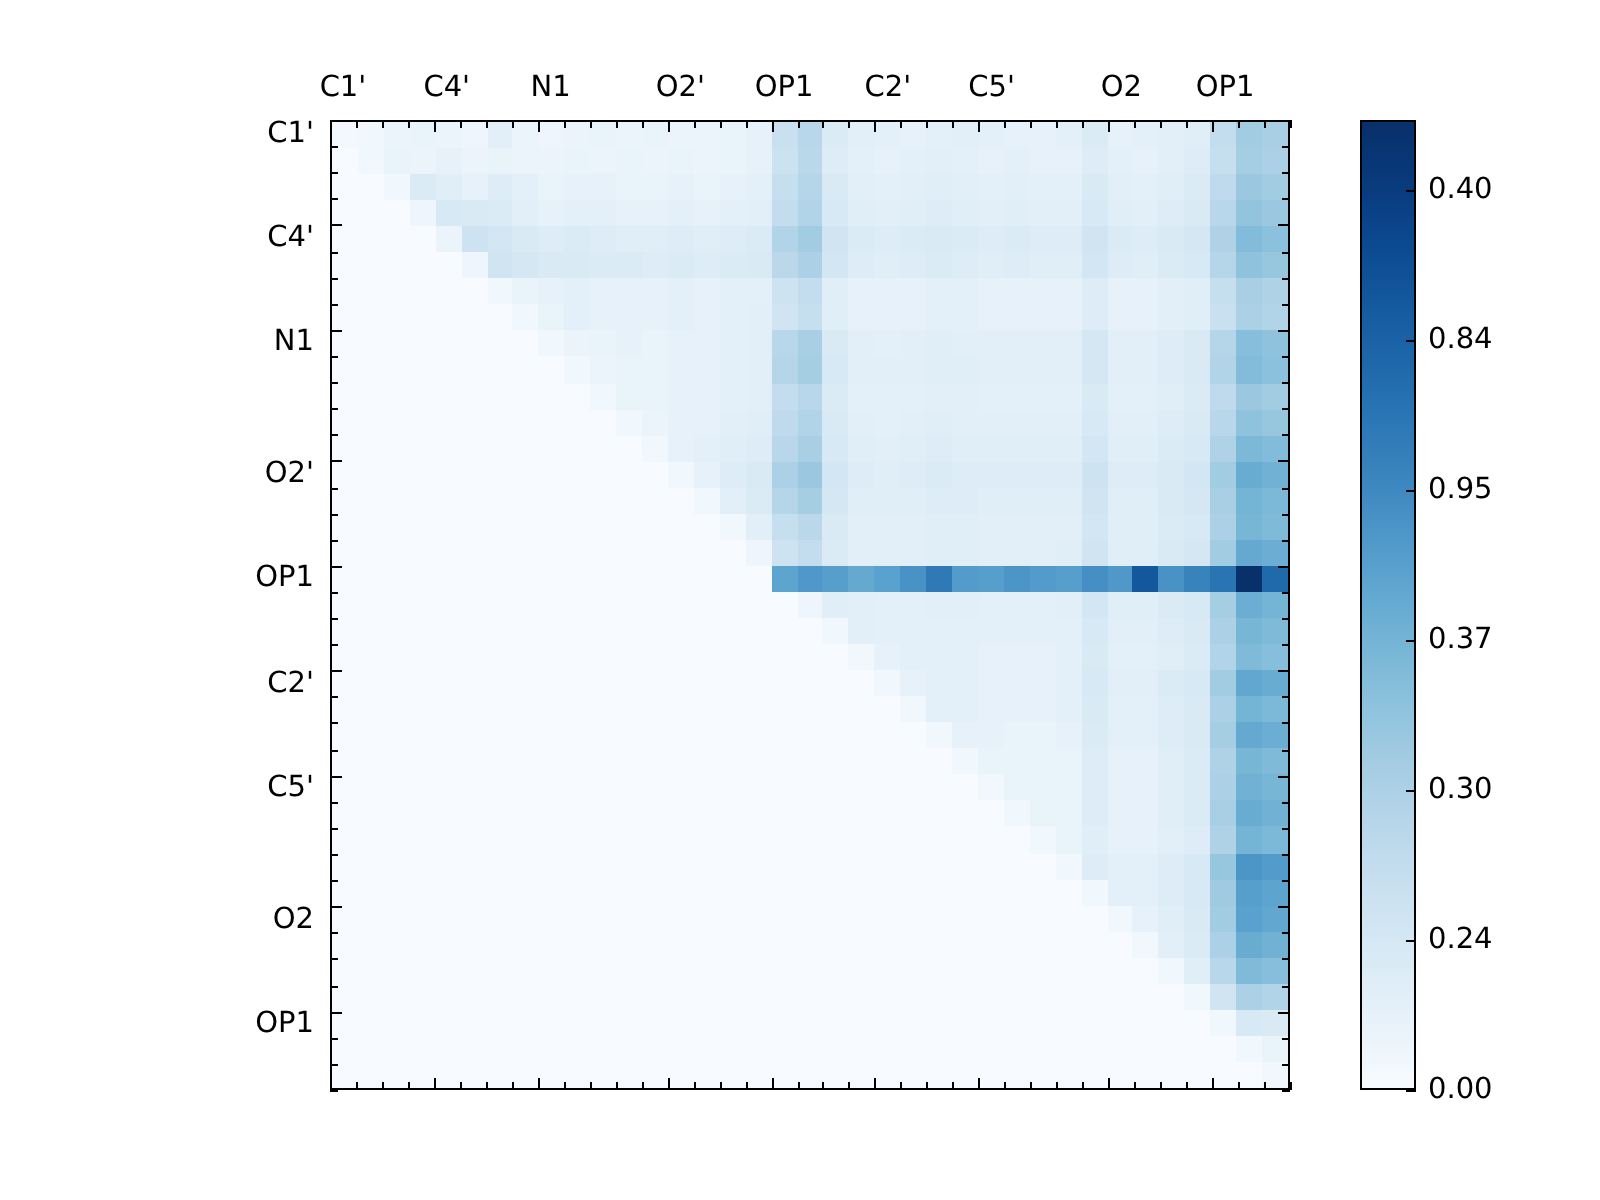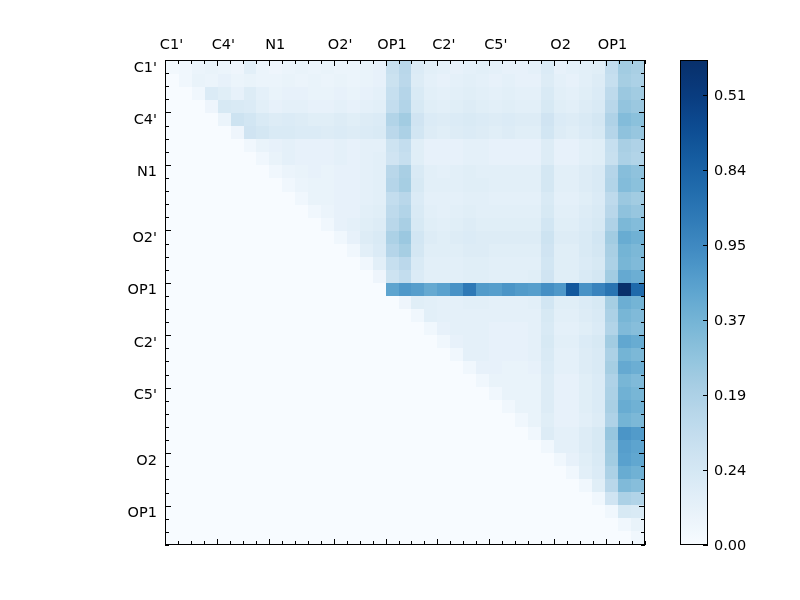--- a/index.html
+++ b/index.html
@@ -1617,24 +1617,24 @@
 
   <div id="cbar">
     <div id="cbarfill" style="background: linear-gradient(rgb(8, 48, 107) 0%, rgb(8, 48, 107) 0%, rgb(8, 52, 114) 2.5%, rgb(9, 56, 121) 5%, rgb(9, 61, 128) 7.5%, rgb(11, 67, 136) 10%, rgb(12, 73, 143) 12.5%, rgb(14, 79, 149) 15%, rgb(18, 86, 154) 17.5%, rgb(21, 92, 160) 20%, rgb(26, 98, 165) 22.5%, rgb(30, 104, 170) 25%, rgb(35, 110, 174) 27.5%, rgb(41, 116, 179) 30%, rgb(47, 122, 183) 32.5%, rgb(54, 129, 187) 35%, rgb(61, 135, 192) 37.5%, rgb(68, 142, 196) 40%, rgb(76, 150, 200) 42.5%, rgb(85, 157, 204) 45%, rgb(93, 164, 207) 47.5%, rgb(103, 171, 210) 50%, rgb(112, 177, 212) 52.5%, rgb(121, 183, 215) 55%, rgb(131, 188, 217) 57.5%, rgb(140, 193, 220) 60%, rgb(149, 198, 223) 62.5%, rgb(159, 202, 225) 65%, rgb(168, 206, 228) 67.5%, rgb(175, 210, 231) 70%, rgb(183, 214, 233) 72.5%, rgb(189, 218, 236) 75%, rgb(196, 221, 238) 77.5%, rgb(202, 225, 240) 80%, rgb(208, 228, 242) 82.5%, rgb(213, 232, 244) 85%, rgb(219, 235, 246) 87.5%, rgb(225, 238, 248) 90%, rgb(230, 241, 249) 92.5%, rgb(236, 244, 251) 95%, rgb(241, 248, 253) 97.5%, rgb(247, 251, 255) 100%);"></div>
   </div>
   <div id="cbdecor">
       <div class="cbtick" style="left: 703px; top: 545px;"></div>
       <div class="cblabel" style="left: 714px; top: 545px;">0.00</div>
       <div class="cbtick" style="left: 703px; top: 470px;"></div>
       <div class="cblabel" style="left: 714px; top: 470px;">0.24</div>
       <div class="cbtick" style="left: 703px; top: 395px;"></div>
-      <div class="cblabel" style="left: 714px; top: 395px;">0.19</div>
+      <div class="cblabel" style="left: 714px; top: 395px;">0.30</div>
       <div class="cbtick" style="left: 703px; top: 320px;"></div>
       <div class="cblabel" style="left: 714px; top: 320px;">0.37</div>
       <div class="cbtick" style="left: 703px; top: 245px;"></div>
       <div class="cblabel" style="left: 714px; top: 245px;">0.95</div>
       <div class="cbtick" style="left: 703px; top: 170px;"></div>
       <div class="cblabel" style="left: 714px; top: 170px;">0.84</div>
       <div class="cbtick" style="left: 703px; top: 95px;"></div>
-      <div class="cblabel" style="left: 714px; top: 95px;">0.51</div>
+      <div class="cblabel" style="left: 714px; top: 95px;">0.40</div>
     </div>
 
 </div>
 
 </body></html>

